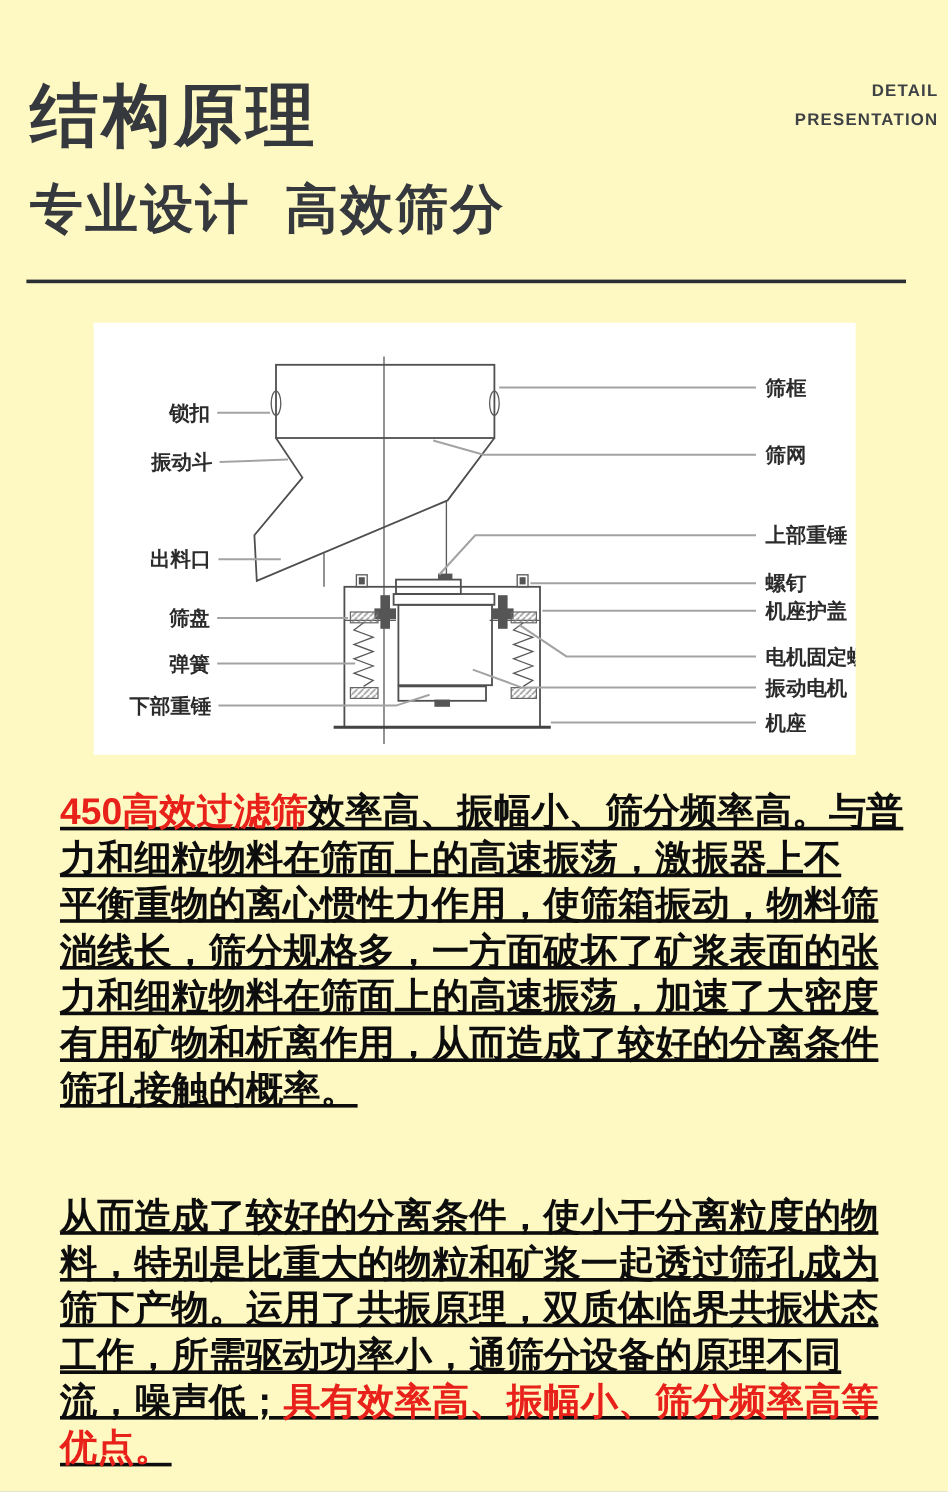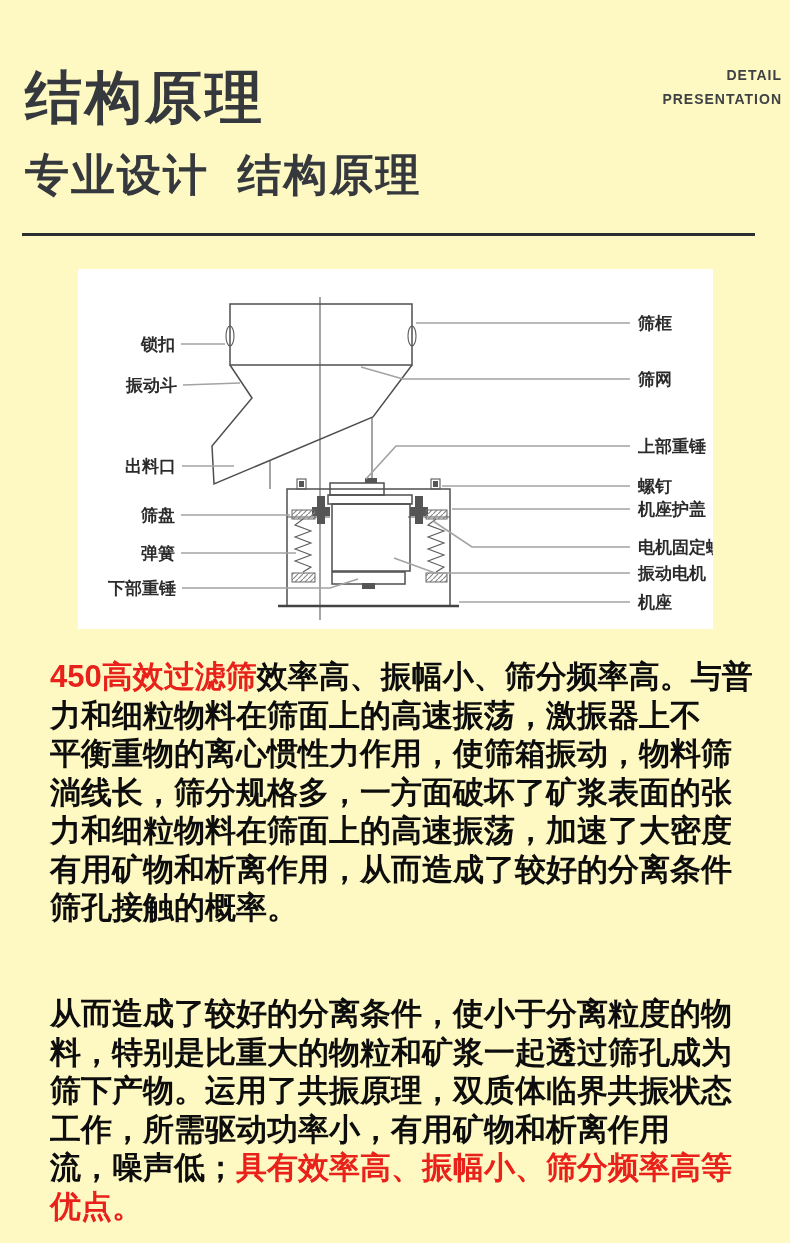--- a/index.html
+++ b/index.html
@@ -30,20 +30,21 @@
     width:733px; height:3px; background:#2c2f31;
   }
   .card {
     position:absolute; left:78px; top:269px;
     width:635px; height:360px; background:#ffffff;
   }
   .para {
     position:absolute; left:50px; width:712px;
     font-size:31px; font-weight:700; line-height:38.5px;
     color:#0d0d0d;
+    text-decoration:underline;
   }
   .para-1 { top:658px; }
   .para-2 { top:984px;margin-top:11px; }
   .pline { white-space:nowrap; }
   .red { color:#e8211a; }
   
   .dline  { stroke:#4f4f4f; fill:none; stroke-width:1.5; }
   .thin   { stroke:#5a5a5a; fill:none; stroke-width:1.1; }
   .thick  { stroke:#434343; fill:none; stroke-width:2.4; }
   .leader { stroke:#a3a3a3; fill:none; stroke-width:1.7; }
@@ -53,21 +54,21 @@
     font-size:17px; font-weight:700; fill:#2b2b2b;
     font-family:"Liberation Sans","DejaVu Sans",sans-serif;
   }
 </style>
 </head>
 <body>
 
 <div class="page">
 
   <div class="title">结构原理</div>
-  <div class="subtitle">专业设计  结构原理</div>
+  <div class="subtitle">专业设计  高效筛分</div>
 
   <div class="tagline">
     <div>DETAIL</div>
     <div>PRESENTATION</div>
   </div>
 
   <div class="divider"></div>
 
   <div class="card">
     <svg width="635" height="360" viewBox="0 0 635 360" xmlns="http://www.w3.org/2000/svg">
@@ -164,20 +165,20 @@
     <div class="pline">淌线长，筛分规格多，一方面破坏了矿浆表面的张</div>
     <div class="pline">力和细粒物料在筛面上的高速振荡，加速了大密度</div>
     <div class="pline">有用矿物和析离作用，从而造成了较好的分离条件</div>
     <div class="pline">筛孔接触的概率。</div>
   </div>
 
   <div class="para para-2">
     <div class="pline">从而造成了较好的分离条件，使小于分离粒度的物</div>
     <div class="pline">料，特别是比重大的物粒和矿浆一起透过筛孔成为</div>
     <div class="pline">筛下产物。运用了共振原理，双质体临界共振状态</div>
-    <div class="pline">工作，所需驱动功率小，有用矿物和析离作用</div>
+    <div class="pline">工作，所需驱动功率小，通筛分设备的原理不同</div>
     <div class="pline">
       <span>流，噪声低；</span><span class="red">具有效率高、振幅小、筛分频率高等</span>
     </div>
     <div class="pline red">优点。</div>
   </div>
 
 </div>
 
 </body></html>

